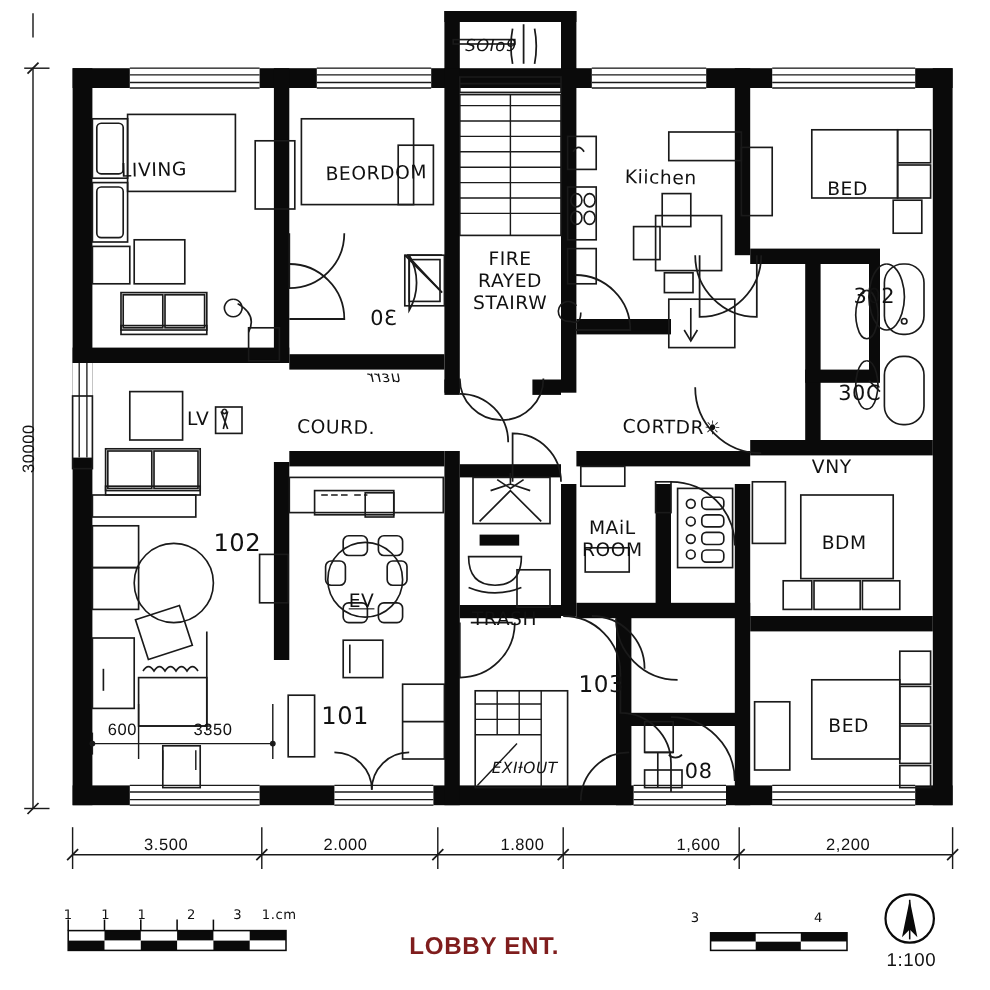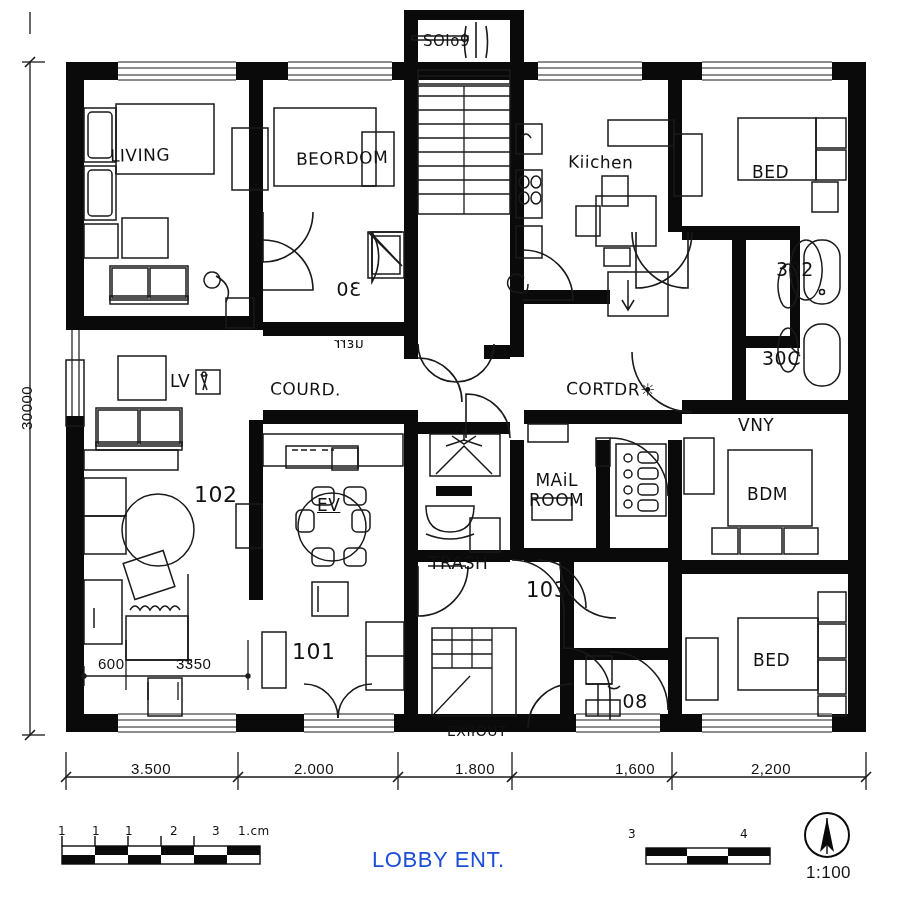--- a/index.html
+++ b/index.html
@@ -14,28 +14,28 @@
 
   .lbl{
     position:absolute;
     font-family:"DejaVu Sans", sans-serif;
     color:#111;
     white-space:nowrap;
     letter-spacing:0.5px;
     user-select:none;
   }
   .lbl.room{font-size:17px;}
-  .lbl.small{font-size:14px;}
+  .lbl.small{font-size:14px;font-style:italic;}
   .lbl.num{font-size:19px;}
   .lbl.tiny{font-size:12px;}
   .lbl.dim{font-size:15px;font-family:"Liberation Sans",sans-serif;}
   .lbl.multi{line-height:1.18;white-space:pre;text-align:center;}
   .lbl.lobby{
     font-family:"Liberation Sans", sans-serif;
-    font-size:22px;letter-spacing:0.6px;color:#1d4ed8;
+    font-size:22px;letter-spacing:0.6px;color:#7f1d1d;font-weight:bold;
   }
   .lbl.scaletxt{font-size:17px;font-family:"Liberation Sans",sans-serif;}
   .rot{
     transform:rotate(-90deg);
     transform-origin:left top;
   }
   .skew1{transform:rotate(-1.2deg);}
   .skew2{transform:rotate(1deg);}
   .flipv{transform:scaleX(-1);}
 </style>
@@ -380,55 +380,58 @@
   </svg>
 
   <div class="lbl room skew1" style="left:110px;top:145px;">LIVING</div>
 
   <div class="lbl room skew1" style="left:296px;top:148px;">BEORDOM</div>
 
   <div class="lbl room skew2" style="left:568px;top:152px;">Kiichen</div>
 
   <div class="lbl room" style="left:752px;top:162px;">BED</div>
 
+  <div class="lbl room multi" style="left:430px;top:226px;">FIRE
+RAYED
+STAIRW</div>
 
   <div class="lbl num flipv" style="left:336px;top:278px;">30</div>
 
   <div class="lbl num" style="left:776px;top:258px;">302</div>
 
   <div class="lbl num" style="left:762px;top:347px;">30C</div>
 
   <div class="lbl small flipv" style="left:334px;top:335px;">uɛrr</div>
 
   <div class="lbl room skew2" style="left:270px;top:379px;">COURD.</div>
 
   <div class="lbl room skew2" style="left:566px;top:379px;">CORTDR☀</div>
 
   <div class="lbl room" style="left:738px;top:415px;">VNY</div>
 
   <div class="lbl room" style="left:170px;top:371px;">LV</div>
 
   <div class="lbl num" style="left:194px;top:482px;font-size:22px;">102</div>
 
-  <div class="lbl room" style="left:317px;top:495px;text-decoration:underline;">EV</div>
+  <div class="lbl room" style="left:317px;top:537px;text-decoration:underline;">EV</div>
 
   <div class="lbl room multi" style="left:529px;top:470px;">MAiL
 ROOM</div>
 
   <div class="lbl room" style="left:747px;top:484px;">BDM</div>
 
   <div class="lbl room" style="left:429px;top:553px;">TRASH</div>
 
-  <div class="lbl num" style="left:526px;top:578px;font-size:21px;">103</div>
+  <div class="lbl num" style="left:526px;top:610px;font-size:21px;">103</div>
 
   <div class="lbl num" style="left:292px;top:639px;font-size:22px;">101</div>
 
   <div class="lbl room" style="left:753px;top:650px;">BED</div>
 
-  <div class="lbl small" style="left:447px;top:691px;margin-top:32px;">EXIƗOUT</div>
+  <div class="lbl small" style="left:447px;top:691px;">EXIƗOUT</div>
 
   <div class="lbl num flipv" style="left:622px;top:690px;">80</div>
 
   <div class="lbl small" style="left:423px;top:32px;font-size:15px;">SOIᴏ9</div>
 
   <div class="lbl dim" style="left:98px;top:655px;">600</div>
   <div class="lbl dim" style="left:176px;top:655px;">3350</div>
 
   <div class="lbl dim rot" style="left:18px;top:430px;">30000</div>
 

